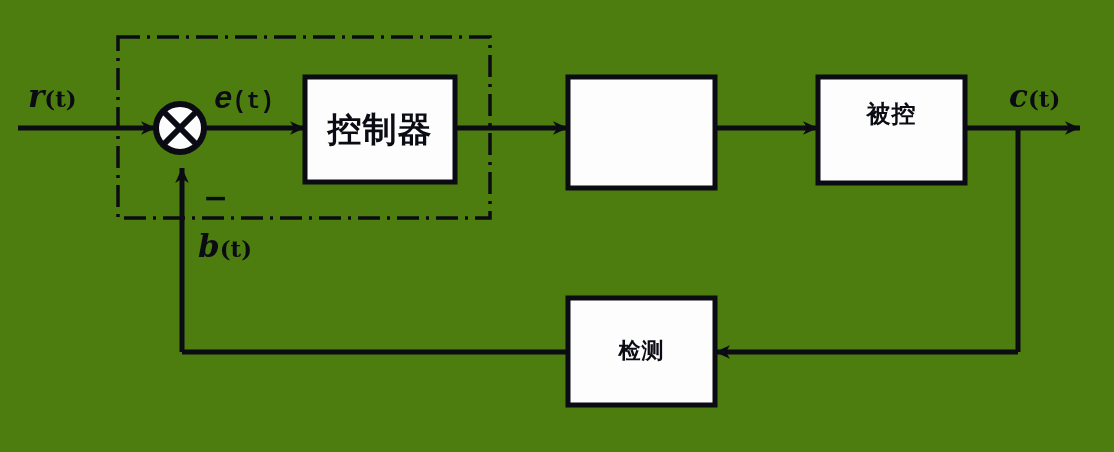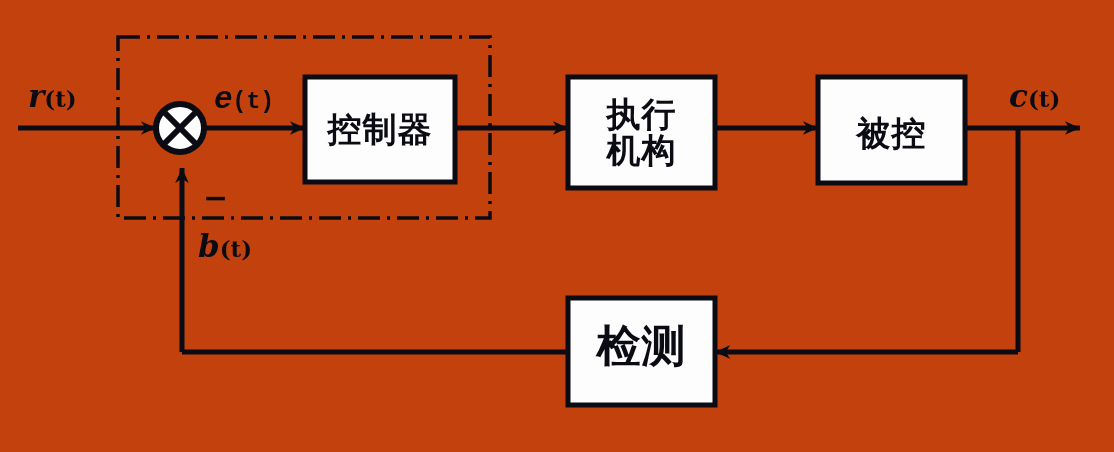--- a/index.html
+++ b/index.html
@@ -8,21 +8,21 @@
     padding: 0;
     background: #ffffff;
   }
   body {
     font-family: "Liberation Serif", serif;
   }
   #diagram-root {
     position: relative;
     width: 1114px;
     height: 452px;
-    background: #c2410c;
+    background: #4d7c0f;
     overflow: hidden;
   }
   #diagram-svg {
     position: absolute;
     top: 0;
     left: 0;
     width: 1114px;
     height: 452px;
   }
   .blk-label {
@@ -118,30 +118,26 @@
 
     <g id="boundary">
       <rect x="118" y="37" width="372" height="181" fill="none" stroke="#0b0b14" stroke-width="3.5" stroke-dasharray="22 7 3 7"></rect>
     </g>
   </svg>
 
   <div class="blk-label" style="left:305px; top:77px; width:150px; height:105px; font-size:34px;">
     <span>控制器</span>
   </div>
 
-  <div class="blk-label" style="left:568px; top:77px; width:147px; height:111px; font-size:34px;">
-    <span>执行</span>
-    <span>机构</span>
-  </div>
 
-  <div class="blk-label" style="left:818px; top:81px; width:147px; height:106px; font-size:34px;align-items:center;">
+  <div class="blk-label" style="left:818px; top:61px; width:147px; height:106px; font-size:24px;align-items:center;">
     <span>被控</span>
   </div>
 
-  <div class="blk-label" style="left:568px; top:292px; width:147px; height:107px; font-size:44px;">
+  <div class="blk-label" style="left:568px; top:298px; width:147px; height:107px; font-size:22px;">
     <span>检测</span>
   </div>
 
   <div class="sig-label" style="left:28px; top:78px;">
     <span class="var">r</span><span class="arg">(t)</span>
   </div>
 
   <div class="sig-label" style="left:214px; top:82px;font-family:Liberation Mono, monospace;">
     <span class="var">e</span><span class="arg">(t)</span>
   </div>

